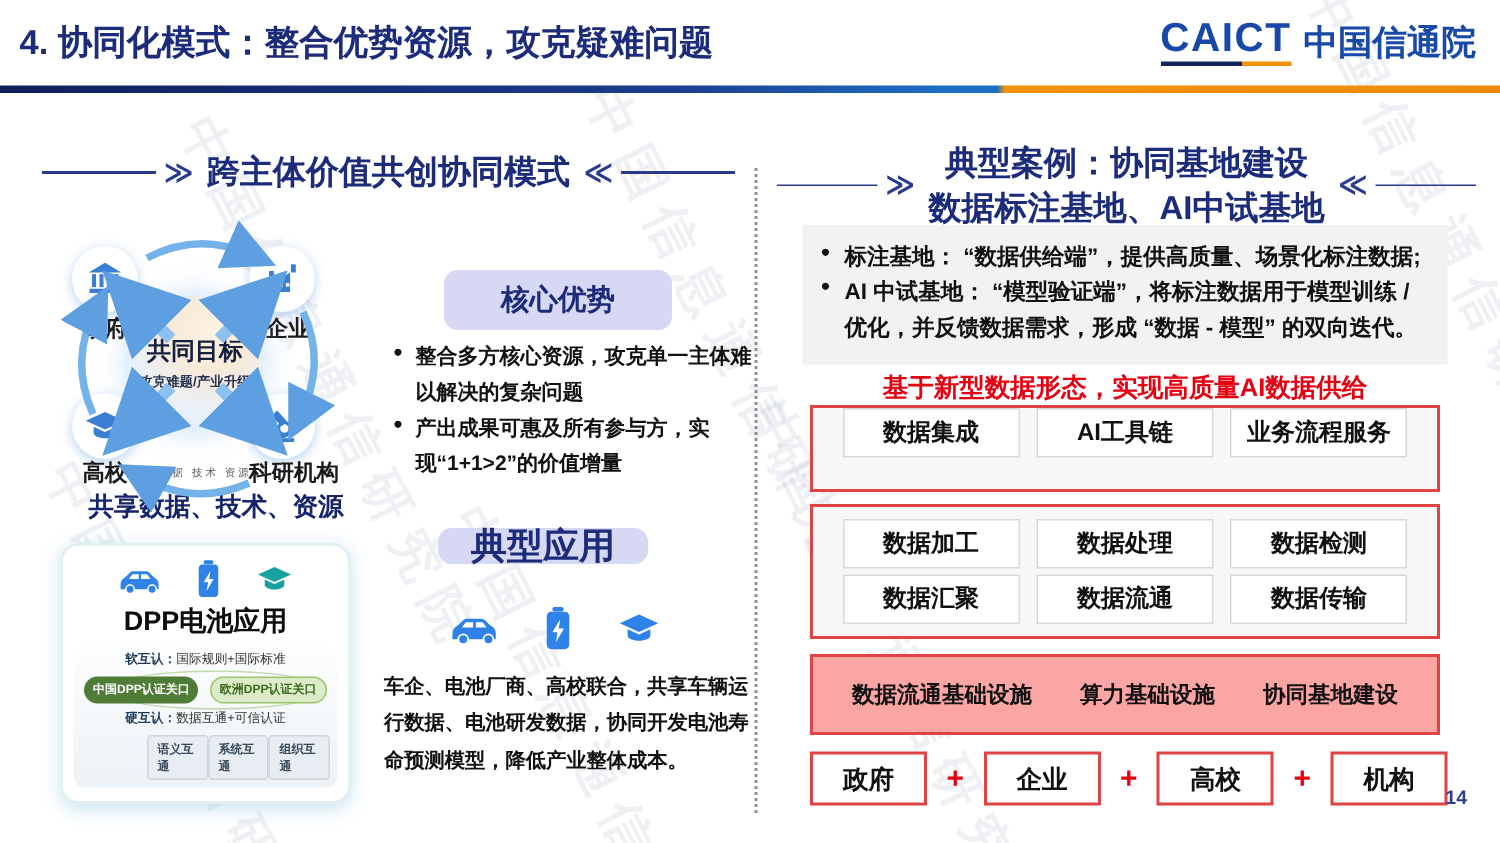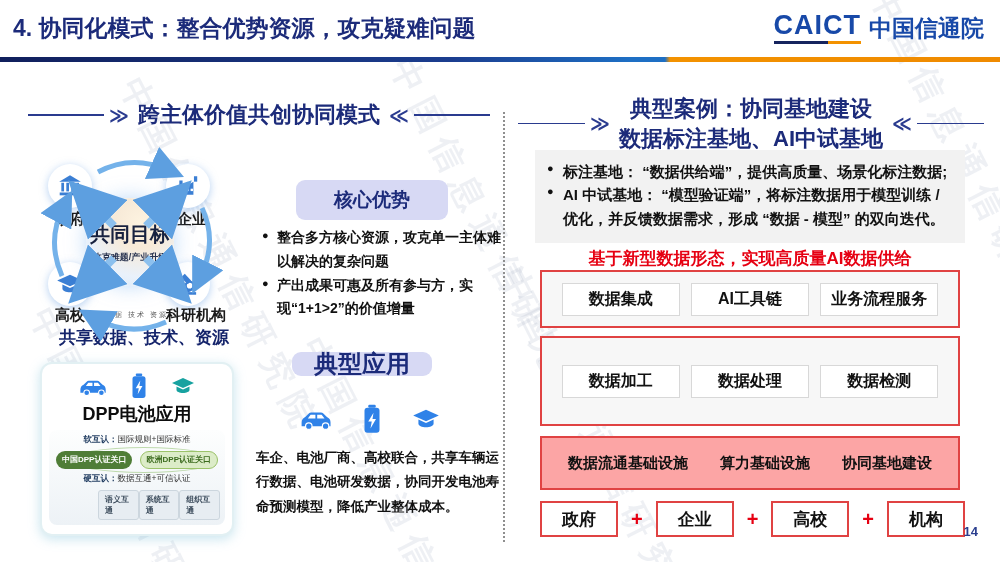--- a/index.html
+++ b/index.html
@@ -25,21 +25,21 @@
   .sec-title { font-size:22px; font-weight:bold; color:#1c2b7a; margin:0 4px; white-space:nowrap; }
   .sec-title2 { text-align:center; line-height:1.35; }
   
   .diagram { left:36px; top:146px; width:216px; height:206px; }
   .node-circle { position:absolute; width:44px; height:44px; border-radius:50%; background:#fff;
     box-shadow:0 2px 8px rgba(120,170,230,.55); display:flex; align-items:center; justify-content:center; }
   .node-label { position:absolute; font-size:15px; font-weight:bold; color:#1a1a1a; text-align:center; }
   .center-circle { position:absolute; left:50px; top:52px; width:88px; height:88px; border-radius:50%;
     background:radial-gradient(circle at 62% 28%, #fdf3e0 0%, #f7ead8 30%, #e9f1fb 65%, #d6e8f8 100%);
     box-shadow:0 0 20px rgba(150,195,245,.65); display:flex; flex-direction:column; align-items:center; justify-content:center; z-index:2; }
-  .center-title { font-size:20px; font-weight:bold; color:#17213f; }
+  .center-title { font-size:16px; font-weight:bold; color:#17213f; }
   .center-sub { font-size:9px; font-weight:bold; color:#2a3450; margin-top:3px; white-space:nowrap; }
   .diagram svg.arrows { position:absolute; left:0; top:0; z-index:3; }
   .diagram-footnote { position:absolute; left:52px; top:164px; width:118px; font-size:7px; color:#555; letter-spacing:2px; white-space:nowrap; }
   .diagram-caption { position:absolute; left:0px; top:180px; width:216px; text-align:center; font-size:17px; font-weight:bold; color:#15246b; white-space:nowrap; }
   
   .pill { background:#d7d9f4; border-radius:9px; color:#1c2b7a; font-weight:bold; display:flex; align-items:center; justify-content:center; }
   .core-pill { left:272px; top:180px; width:152px; height:40px; font-size:19px;margin-left:24px; }
   .app-pill  { left:292px; top:352px; width:140px; height:24px; font-size:24px; }
   .bullets { left:262px; top:226px; width:242px; }
   .bullets .b, .rbullets .b { font-size:14px; font-weight:bold; color:#111; line-height:1.7; position:relative; padding-left:15px; }
@@ -60,21 +60,21 @@
   .dpp-pill-eu { position:relative; background:#dcecc8; color:#3c6b1f; border:1px solid #9cc36a; font-size:8px; font-weight:bold; padding:2px 6px; border-radius:9px; }
   .dpp-boxes { display:flex; justify-content:space-between; margin-top:5px;margin-left:44px; }
   .dpp-box { background:#e7edf2; border:1px solid #ccd6de; color:#3a4a5a; font-size:8px; font-weight:bold; padding:3px 6px; border-radius:3px; }
   
   .divider { left:503px; top:112px; height:430px; border-left:2px dotted #8f8f8f; }
   
   .rgray { left:535px; top:150px; width:430px; height:93px; background:#f2f2f2; padding:10px 12px 8px; }
   .rbullets .b { font-size:15px; line-height:1.55; padding-left:16px; }
   .red-title { left:535px; top:247px; width:430px; text-align:center; font-size:17px; font-weight:bold; color:#e60012; white-space:nowrap; }
   .redbox { border:2px solid #e04343; background:#f7f7f7; }
-  .rb1 { left:540px; top:270px; width:420px; height:58px; display:flex; align-items:center; justify-content:space-around; padding:0 14px; }
+  .rb1 { left:540px; top:270px; width:420px; height:58px; display:flex; align-items:flex-start; justify-content:space-around; padding:0 14px; }
   .rb2 { left:540px; top:336px; width:420px; height:90px; display:flex; flex-direction:column; justify-content:space-evenly; padding:4px 14px; }
   .rb2-row { display:flex; justify-content:space-around; }
   .cell { background:#fff; border:1px solid #d8d8d8; font-size:16px; font-weight:bold; color:#111; padding:5px 0; width:118px; text-align:center; white-space:nowrap; }
   .rb3 { left:540px; top:436px; width:420px; height:54px; background:#fca5a5; display:flex; align-items:center; justify-content:space-around; padding:0 10px; }
   .rb3 .infra { font-size:15px; font-weight:bold; color:#111; white-space:nowrap; }
   .actors { left:540px; top:501px; width:425px; display:flex; align-items:center; justify-content:space-between; }
   .actor-box { border:2px solid #e04343; background:#fff; font-size:17px; font-weight:bold; color:#111; width:78px; height:36px; display:flex; align-items:center; justify-content:center; }
   .plus { color:#e60012; font-size:20px; font-weight:bold; }
   .page-num { right:22px; top:524px; font-size:13px; font-weight:bold; color:#2b3f8f; }
 </style>
@@ -259,20 +259,25 @@
     <div class="cell">AI工具链</div>
     <div class="cell">业务流程服务</div>
   </div>
 
   <div class="abs redbox rb2">
     <div class="rb2-row">
       <div class="cell">数据加工</div>
       <div class="cell">数据处理</div>
       <div class="cell">数据检测</div>
     </div>
+    <div class="rb2-row">
+      <div class="cell">数据汇聚</div>
+      <div class="cell">数据流通</div>
+      <div class="cell">数据传输</div>
+    </div>
   </div>
 
   <div class="abs redbox rb3">
     <div class="infra">数据流通基础设施</div>
     <div class="infra">算力基础设施</div>
     <div class="infra">协同基地建设</div>
   </div>
 
   <div class="abs actors">
     <div class="actor-box">政府</div>

